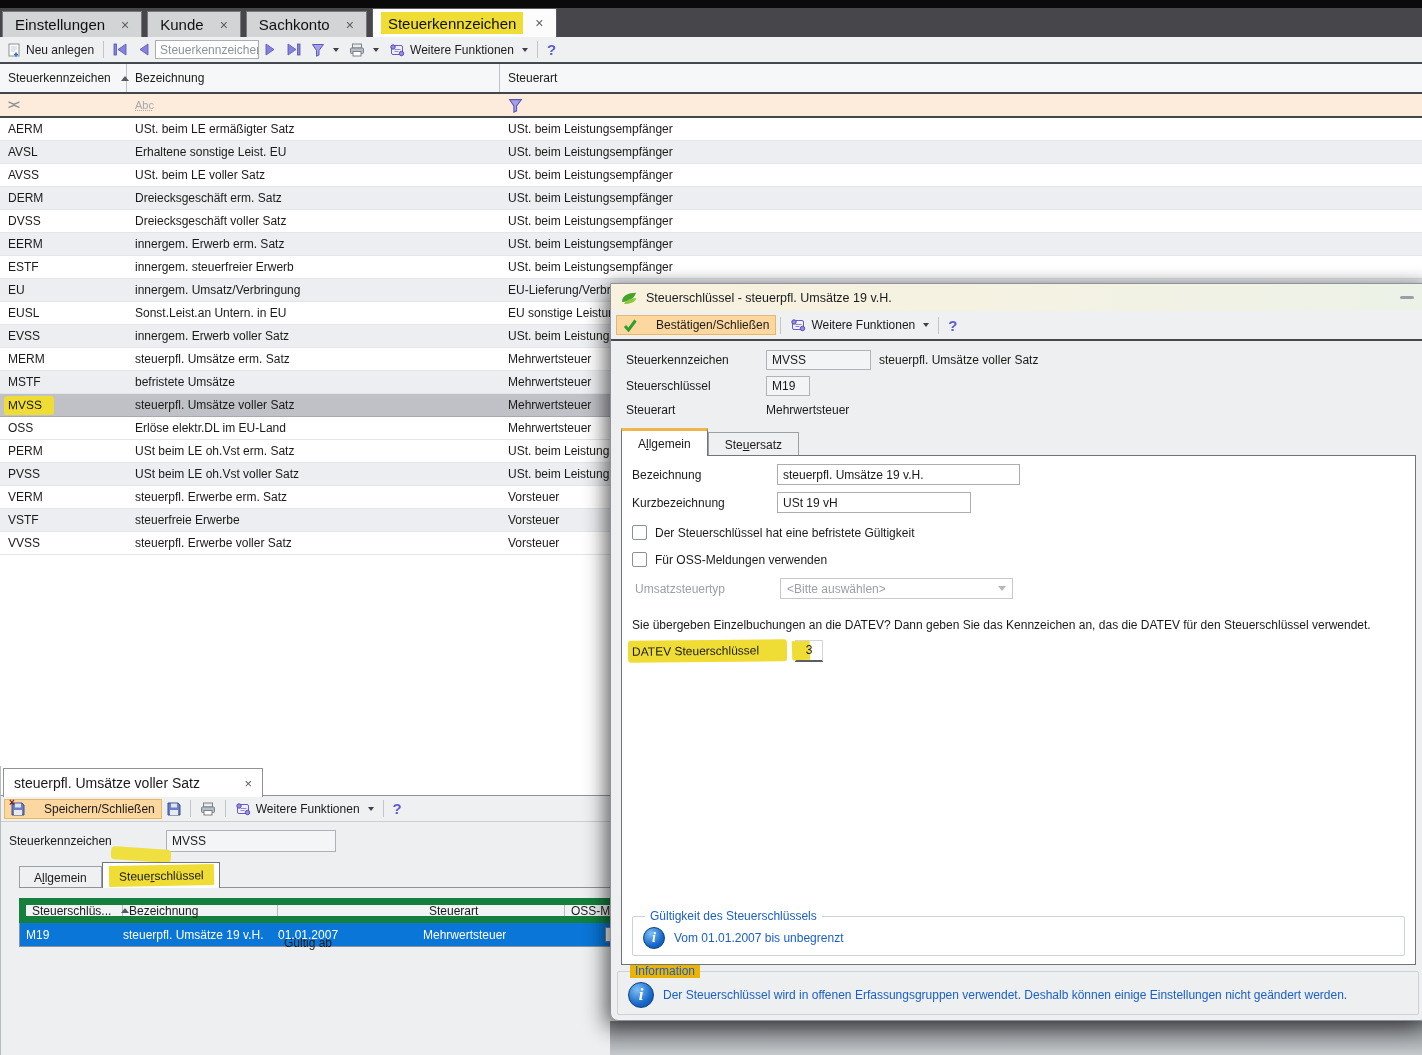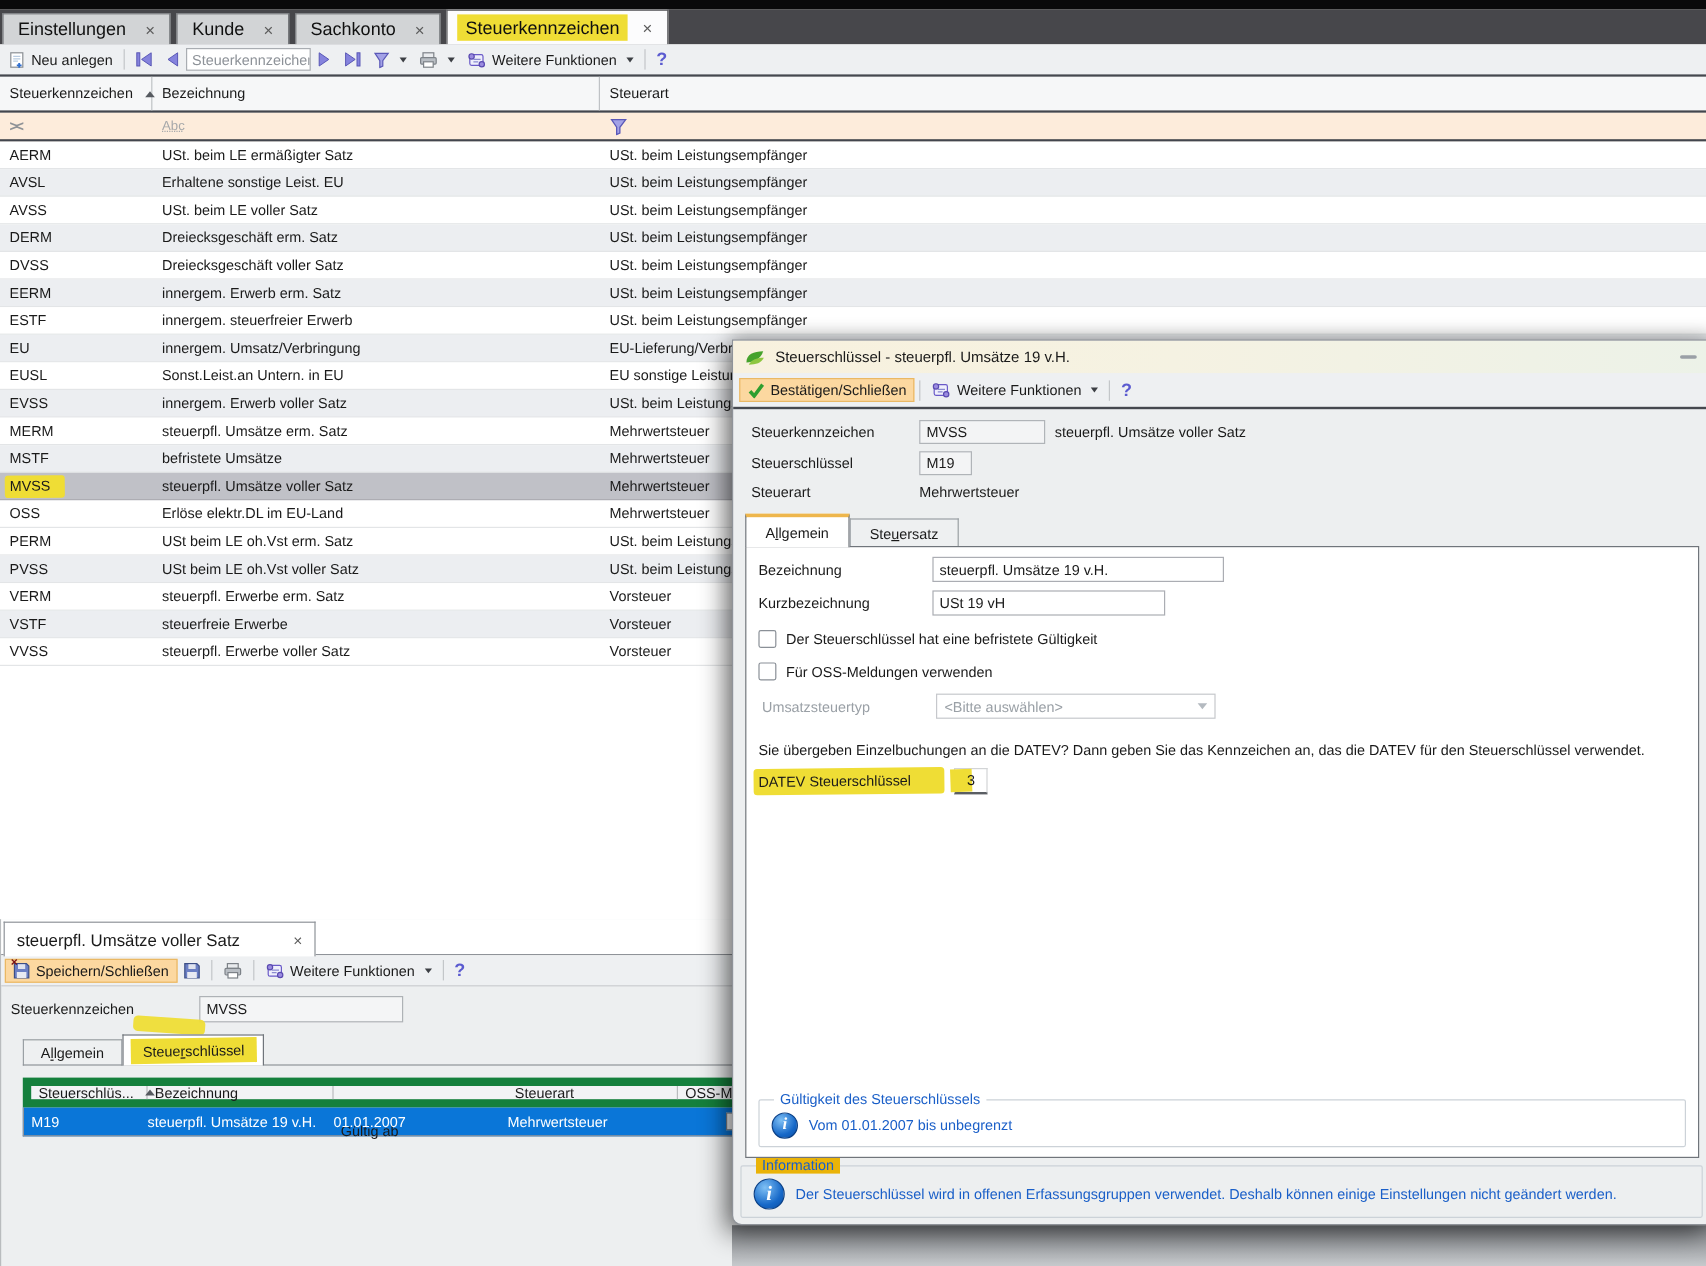--- a/index.html
+++ b/index.html
@@ -41,21 +41,21 @@
   .trow .marker{padding:2px 12px 3px 4px;margin-left:-4px;}
   
   #bpanel{left:0;top:766px;width:1422px;height:289px;background:#edeff0;border-left:1px solid #b9bcbe;box-sizing:border-box;}
   #btabstrip{position:absolute;left:0;top:0;width:100%;height:30px;background:#fff;border-bottom:1px solid #8f9399;box-sizing:border-box;}
   .ptab{position:absolute;display:flex;align-items:center;box-sizing:border-box;}
   #btab{left:2px;top:2px;height:29px;width:260px;background:#fff;border:1px solid #8f9399;border-bottom:none;
         font-size:14px;padding:0 10px;z-index:2;}
   #btab .x{margin-left:auto;color:#5c5c5c;font-size:13px;}
   #btoolbar{position:absolute;left:0;top:30px;width:100%;height:26px;background:#eef0f2;border-bottom:1px solid #cbced0;
         display:flex;align-items:center;padding-left:3px;box-sizing:border-box;}
-  .orange-btn{background:#fcd8a0;border:1px solid #eab864;display:flex;align-items:center;gap:5px;padding:2px 6px;}
+  .orange-btn{background:#fcd8a0;border:1px solid #eab864;display:flex;align-items:center;gap:19px;padding:2px 6px;}
   #bfield{position:absolute;left:8px;top:68px;display:flex;align-items:center;}
   #bfield .inp{position:absolute;left:157px;width:163px;height:20px;background:#f4f5f6;border:1px solid #aeb2b6;
         display:flex;align-items:center;padding-left:5px;top:-4px;}
   #smudge{position:absolute;left:110px;top:82px;width:60px;height:13px;background:#efdd35;border-radius:4px;transform:rotate(4deg);opacity:.95;}
   #btabs2{position:absolute;left:18px;top:96px;height:26px;display:flex;align-items:flex-end;}
   .stab{display:flex;align-items:center;padding:0 14px;box-sizing:border-box;font-size:12px;}
   .stab.inactive{background:#eef0f1;border:1px solid #9aa0a4;border-bottom:none;height:22px;}
   .stab.active{background:#fff;border:1px solid #70757b;border-bottom:none;height:26px;position:relative;z-index:2;}
   .stab.active .lbl{background:#efdd35;padding:4px 10px 3px 10px;margin:0 -8px;transform:rotate(-1deg);}
   #btabline{position:absolute;left:18px;top:121px;width:1404px;height:1px;background:#8f9399;}

